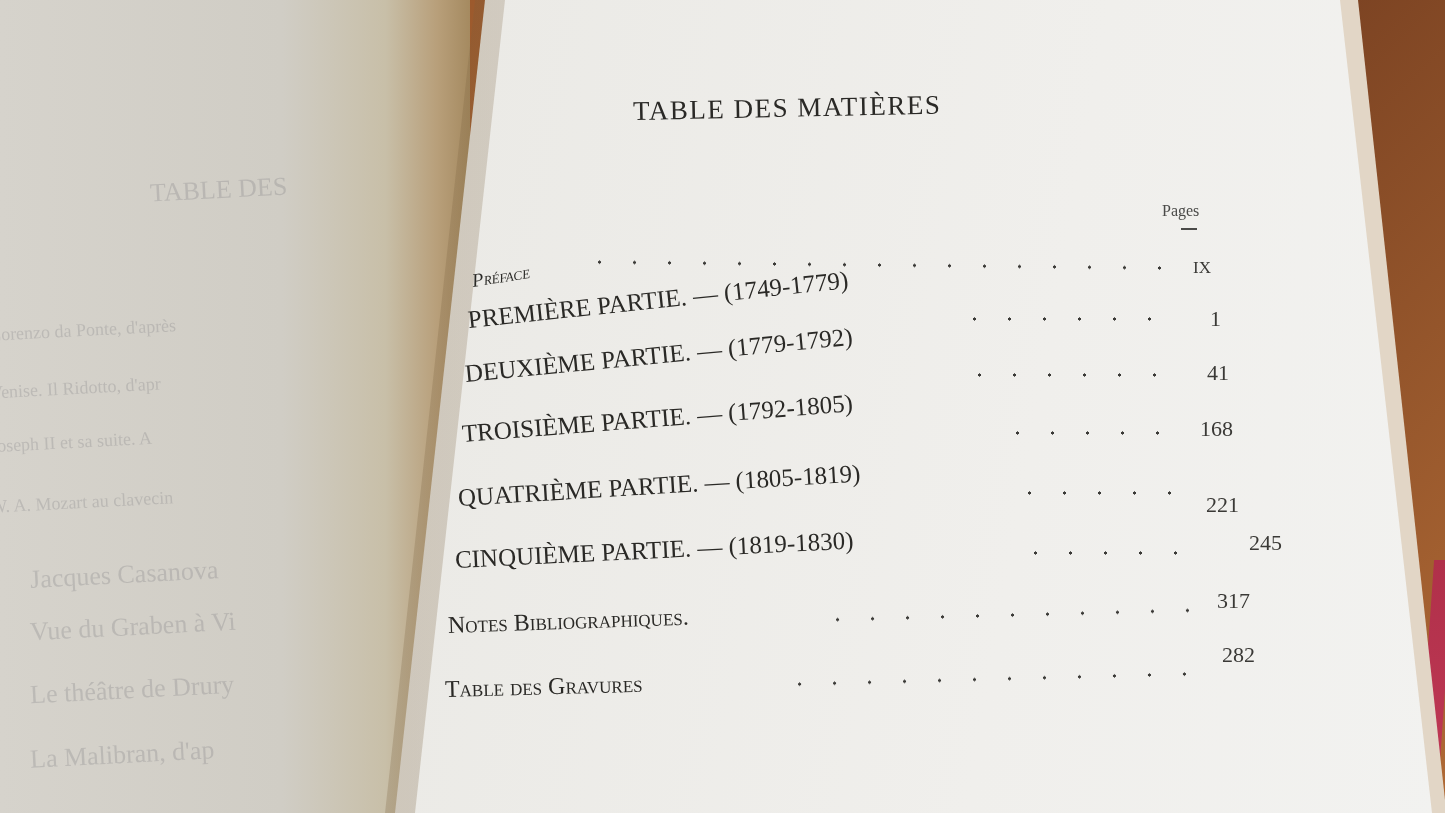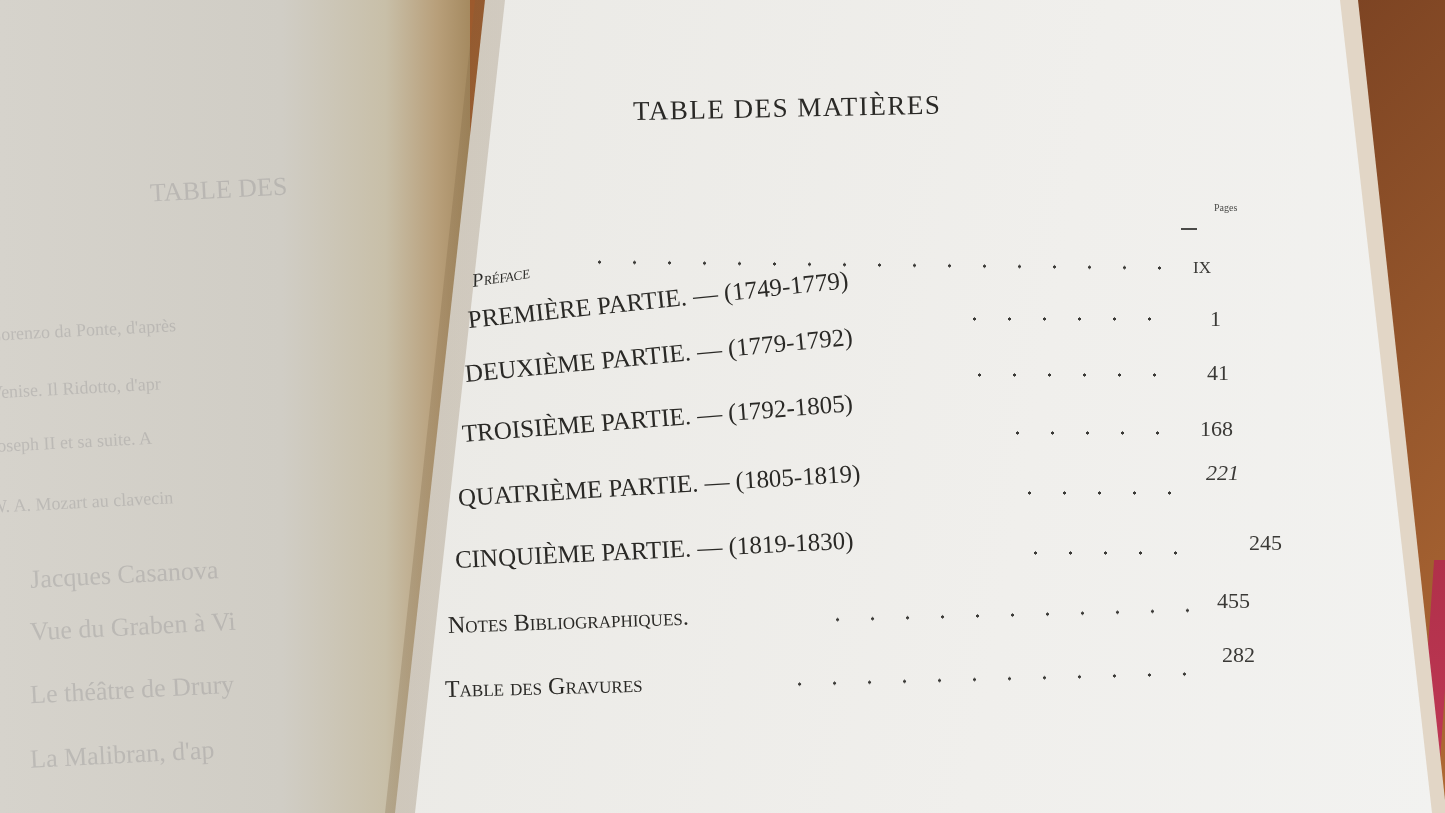--- a/index.html
+++ b/index.html
@@ -83,23 +83,23 @@
       left: 633px;
       top: 96px;
       font-size: 27px;
       letter-spacing: 1.5px;
       transform: rotate(-1.2deg);
       transform-origin: left center;
       white-space: nowrap;
     }
     .pages-label {
       position: absolute;
-      left: 1214px;
+      left: 1162px;
       top: 202px;
-      font-size: 10px;
+      font-size: 16px;
       color: #4a4a48;
     }
     .pages-rule {
       position: absolute;
       left: 1181px;
       top: 228px;
       width: 16px;
       height: 1.5px;
       background: #4a4a48;
     }
@@ -177,33 +177,33 @@
     <div class="entry" style="left:462px; top:420px; font-size:25px; transform:rotate(-4.5deg);">
       <span class="entry-label">TROISIÈME PARTIE. — (1792-1805)</span>
     </div>
     <div class="dots" style="left:1000px; top:430px; width:180px;"></div>
     <div class="pg" style="left:1200px; top:416px;">168</div>
 
     <div class="entry" style="left:458px; top:484px; font-size:25px; transform:rotate(-3.5deg);">
       <span class="entry-label">QUATRIÈME PARTIE. — (1805-1819)</span>
     </div>
     <div class="dots" style="left:1012px; top:490px; width:180px;"></div>
-    <div class="pg" style="left:1206px; top:460px;font-style:italic;">221</div>
+    <div class="pg" style="left:1206px; top:492px;">221</div>
 
     <div class="entry" style="left:455px; top:546px; font-size:25px; transform:rotate(-2.8deg);">
       <span class="entry-label">CINQUIÈME PARTIE. — (1819-1830)</span>
     </div>
     <div class="dots" style="left:1018px; top:550px; width:180px;"></div>
     <div class="pg" style="left:1212px; top:530px;margin-left:37px;">245</div>
 
     <div class="entry smallcaps" style="left:448px; top:612px; font-size:24px; transform:rotate(-2deg);">
       <span class="entry-label">Notes Bibliographiques.</span>
     </div>
     <div class="dots" style="left:820px; top:612px; width:390px; transform:rotate(-1.5deg);"></div>
-    <div class="pg" style="left:1217px; top:588px;">455</div>
+    <div class="pg" style="left:1217px; top:588px;">317</div>
 
     <div class="entry smallcaps" style="left:445px; top:676px; font-size:24px; transform:rotate(-1.5deg);">
       <span class="entry-label">Table des Gravures</span>
     </div>
     <div class="dots" style="left:782px; top:676px; width:430px; transform:rotate(-1.5deg);"></div>
     <div class="pg" style="left:1222px; top:642px;">282</div>
   </div>
 </div>
 
 </body></html>

